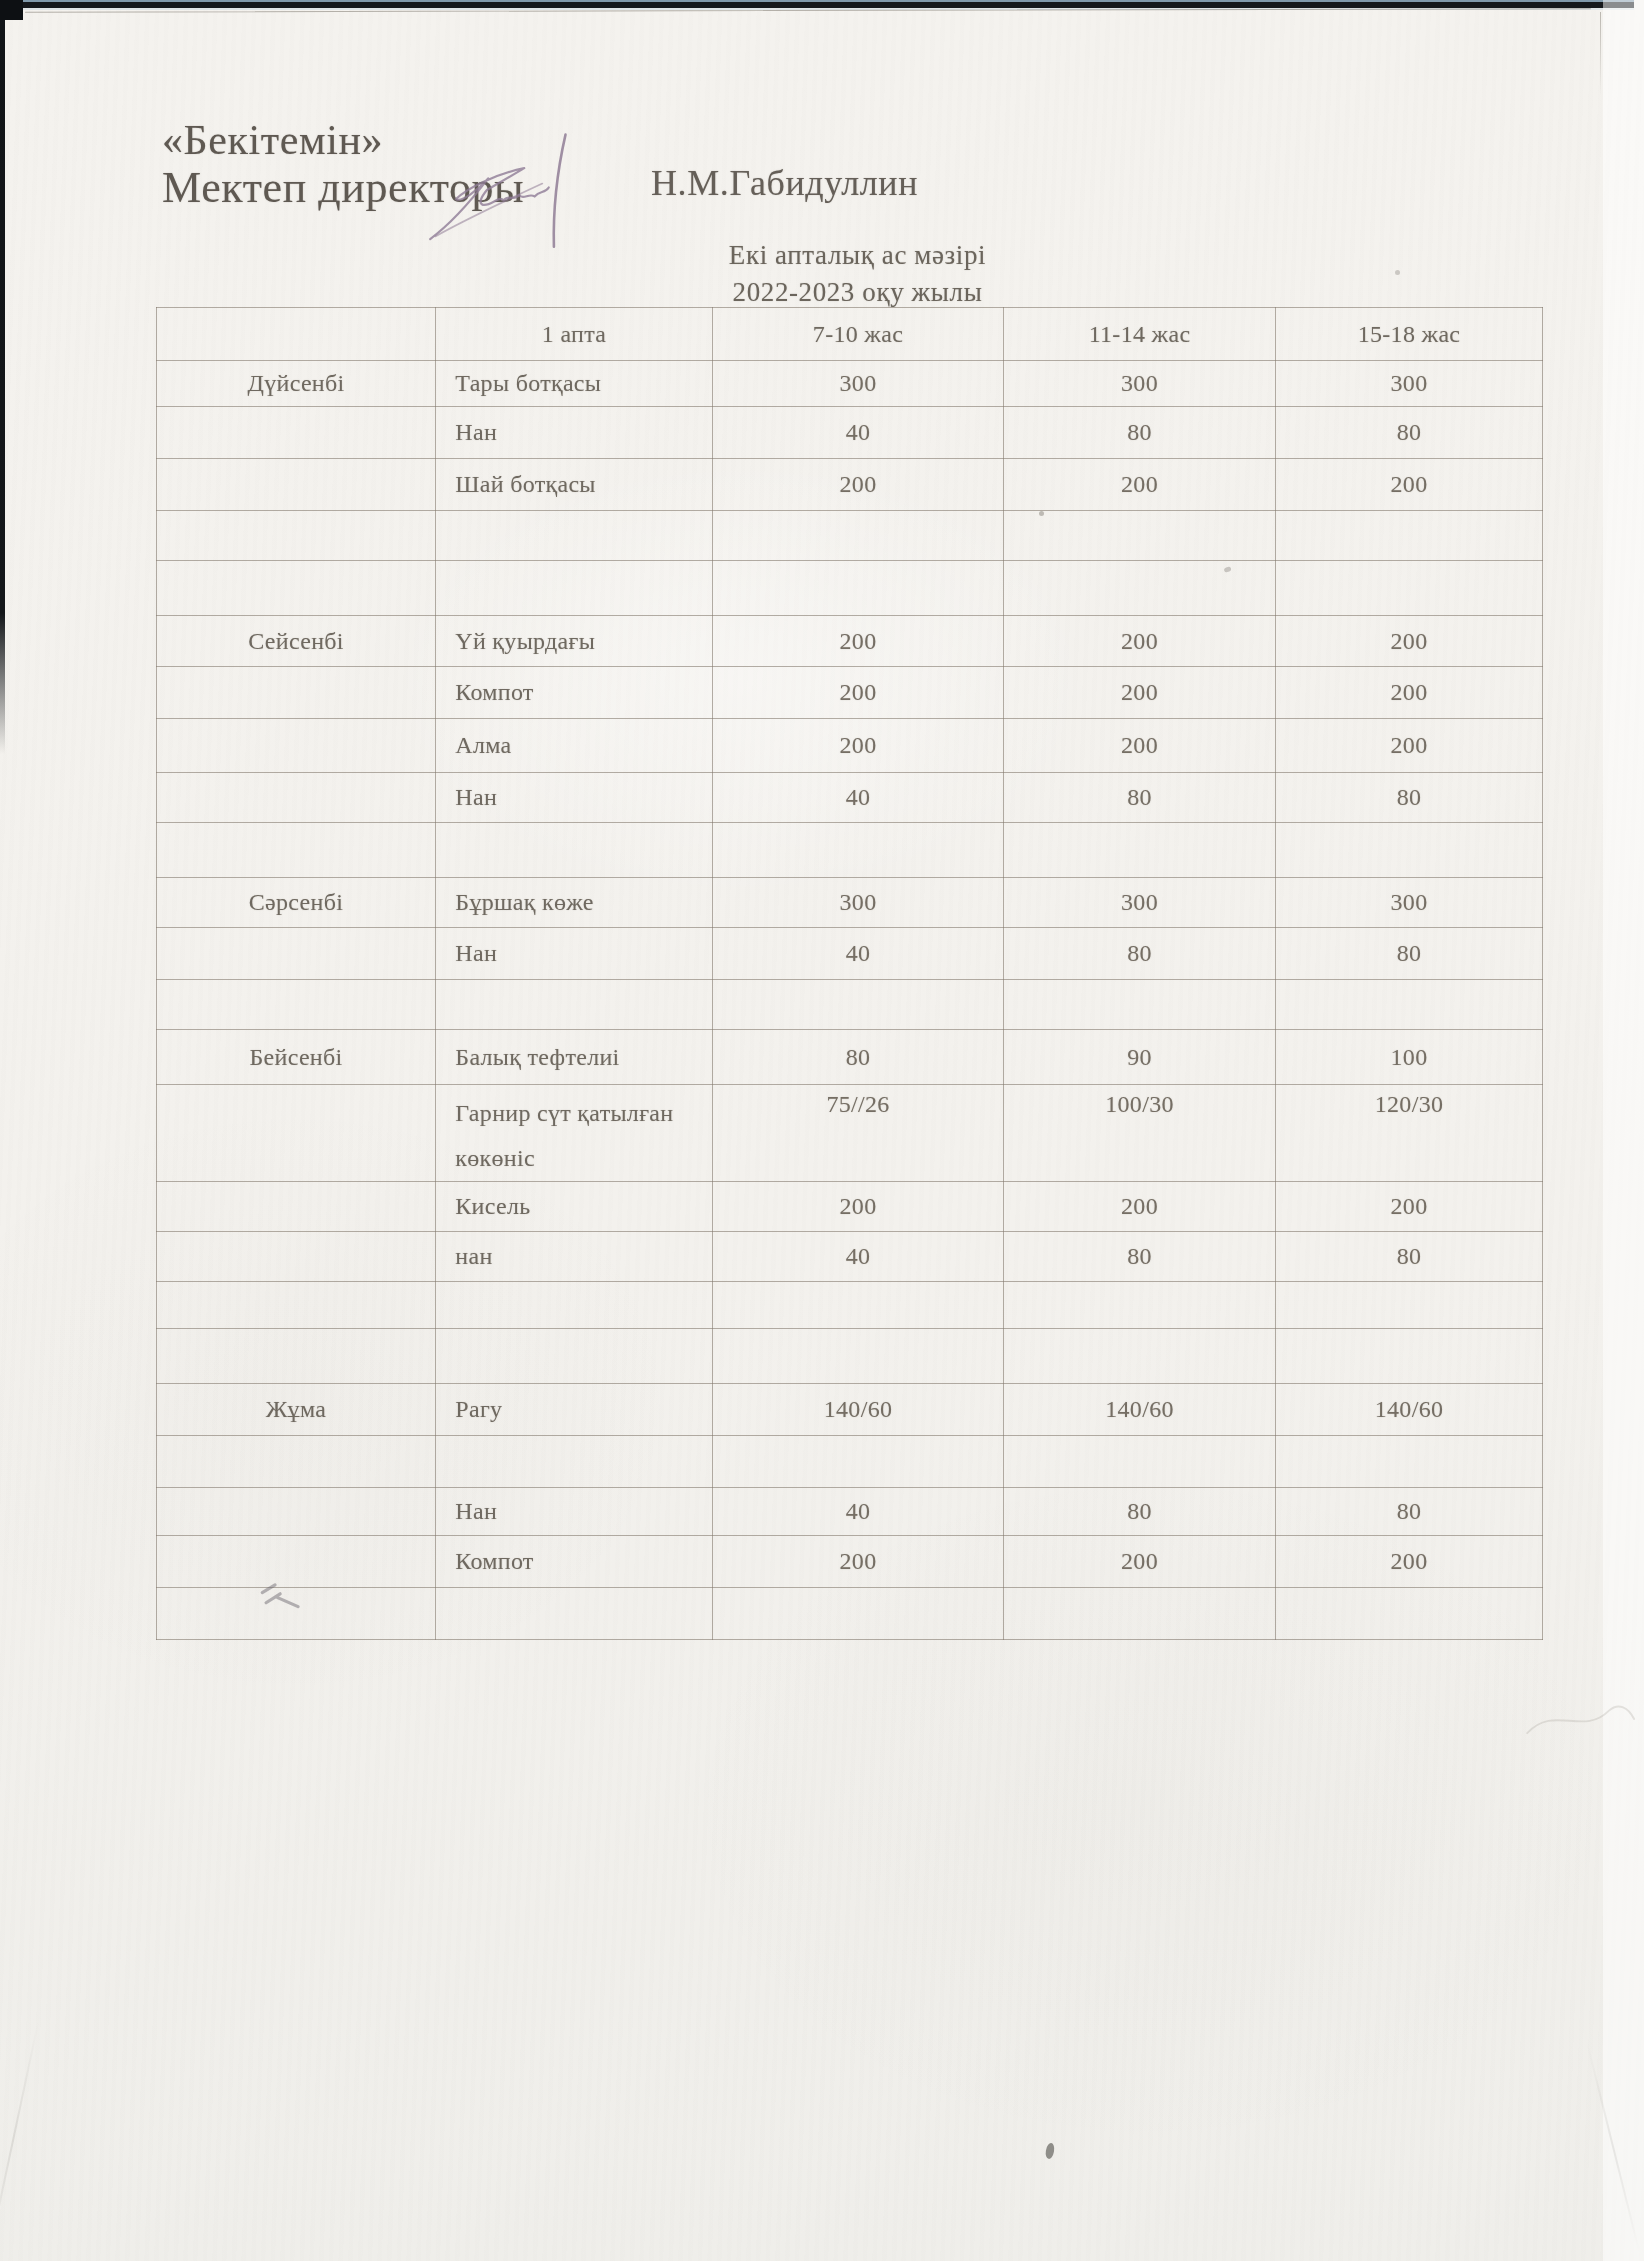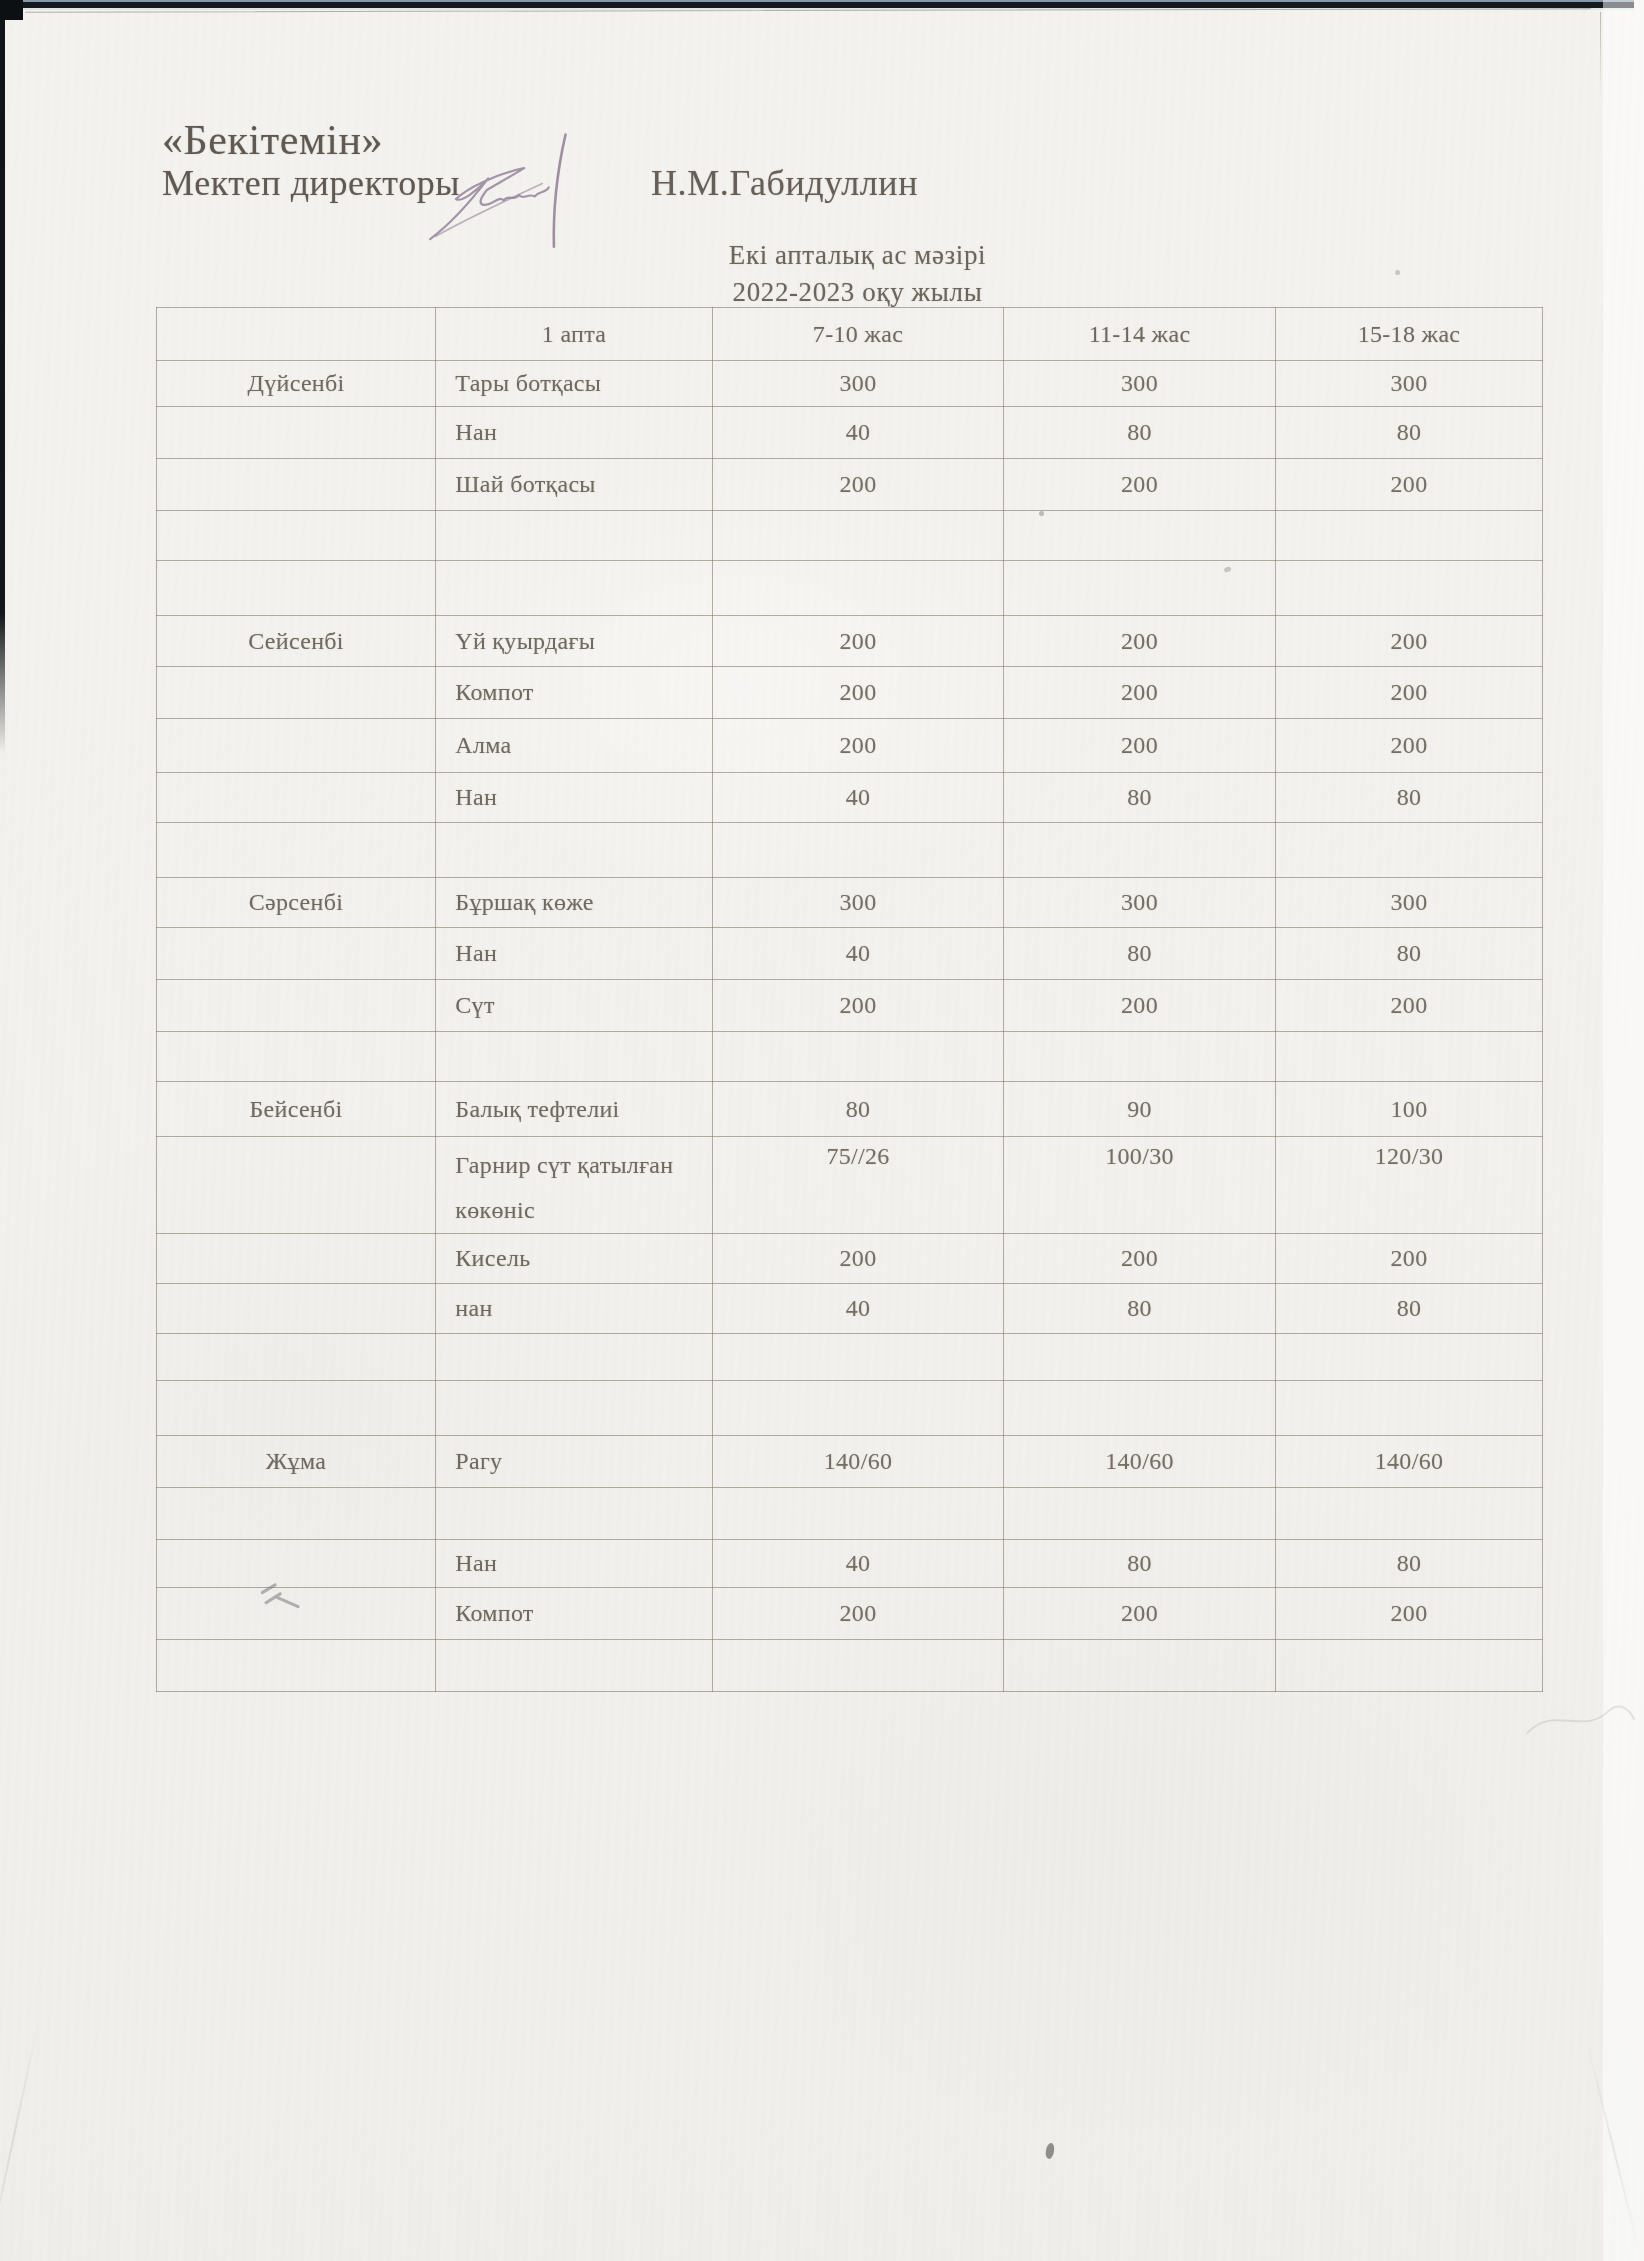--- a/index.html
+++ b/index.html
@@ -26,21 +26,21 @@
     background:linear-gradient(to bottom,#111417 0px,#14171a 613px,rgba(17,20,23,0) 754px);}
   .edge-corner{position:absolute;left:0;top:0;width:23px;height:20px;background:#0d1013;}
   .paper-top-line{position:absolute;left:24.5px;top:9.7px;width:1566px;height:1.3px;
     background:rgba(115,110,100,0.5);border-radius:1.3px;transform:rotate(-0.12deg);}
   .paper-right-line{position:absolute;left:1600px;top:11.6px;width:1.3px;height:84px;
     background:linear-gradient(rgba(140,135,125,0.55),rgba(140,135,125,0));}
   .right-bright{position:absolute;left:1603px;top:0;width:41px;height:2261px;background:rgba(255,255,255,0.5);}
   
   .approval{position:absolute;left:162px;top:116px;font-size:42px;letter-spacing:0.6px;color:#5f5952;
     text-shadow:0 0 1.3px rgba(95,89,82,0.35);}
-  .director-label{position:absolute;left:162px;top:162px;font-size:36px;letter-spacing:0.6px;color:#5f5952;
+  .director-label{position:absolute;left:162px;top:162px;font-size:44px;letter-spacing:0.6px;color:#5f5952;
     text-shadow:0 0 1.3px rgba(95,89,82,0.35);}
   .director-name{position:absolute;left:651px;top:162px;font-size:36px;letter-spacing:0.6px;color:#655f58;
     text-shadow:0 0 1.3px rgba(95,89,82,0.35);}
   .signature{position:absolute;left:416px;top:128px;width:174px;height:126px;}
   .doc-title{position:absolute;left:664px;top:237px;width:387px;text-align:center;
     font-size:27px;line-height:37px;letter-spacing:0.6px;color:#6b655c;
     text-shadow:0 0 1.3px rgba(101,95,86,0.3);}
   
   table.menu{position:absolute;left:156px;top:307px;width:1386px;
     border-collapse:collapse;table-layout:fixed;
@@ -192,27 +192,20 @@
           <td class="val">300</td>
           <td class="val">300</td>
         </tr>
       <tr style="height:52px">
           <td class="day"></td>
           <td class="dish">Нан</td>
           <td class="val">40</td>
           <td class="val">80</td>
           <td class="val">80</td>
         </tr>
-      <tr style="height:52px">
-          <td class="day"></td>
-          <td class="dish">Сүт</td>
-          <td class="val">200</td>
-          <td class="val">200</td>
-          <td class="val">200</td>
-        </tr>
       <tr style="height:50px">
           <td class="day"></td>
           <td class="dish"></td>
           <td class="val"></td>
           <td class="val"></td>
           <td class="val"></td>
         </tr>
       <tr style="height:55px">
           <td class="day">Бейсенбі</td>
           <td class="dish">Балық тефтелиі</td>

